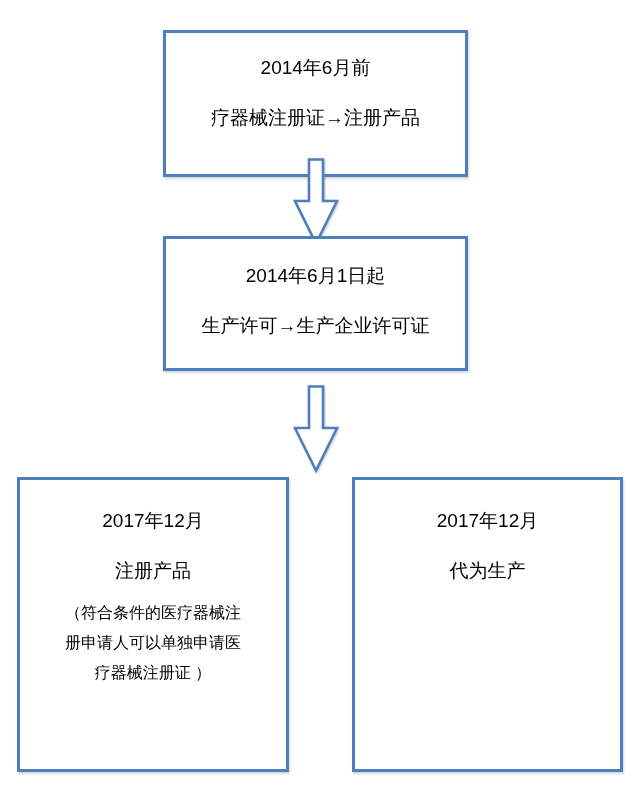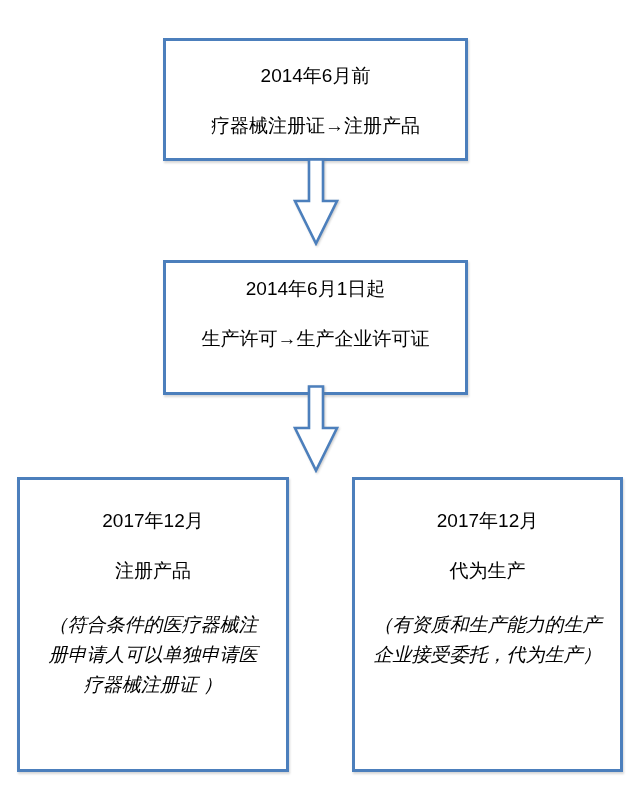--- a/index.html
+++ b/index.html
@@ -21,36 +21,35 @@
     overflow: hidden;
   }
   .flowbox {
     position: absolute;
     background: var(--fill);
     border: 3px solid var(--accent);
     box-shadow: inset 0 0 0 1px rgba(255,255,255,0.45),
                 1px 2px 2px rgba(140,140,140,0.35);
     text-align: center;
   }
-  .box1 { left: 163px; top: 38px;  width: 305px; height: 123px; padding-top: 10px; }
-  .box2 { left: 163px; top: 260px; width: 305px; height: 135px; padding-top: 1px; }
+  .box1 { left: 163px; top: 30px;  width: 305px; height: 147px; padding-top: 10px; }
+  .box2 { left: 163px; top: 236px; width: 305px; height: 135px; padding-top: 12px; }
   .box3 { left: 17px;  top: 477px; width: 272px; height: 295px; padding-top: 16px; }
   .box4 { left: 352px; top: 477px; width: 271px; height: 295px; padding-top: 16px; }
   .line {
     font-size: 19px;
     line-height: 50px;
     white-space: nowrap;
   }
   .note {
-    font-size: 19px;
+    font-size: 16px;
     line-height: 30px;
-    margin-top: 14px;
+    margin-top: 2px;
     white-space: pre-line;
     padding: 0 4px;
-    font-style: italic;
   }
   .arrow {
     position: absolute;
     width: 48px;
     height: 88px;
     filter: drop-shadow(1px 1.5px 1px rgba(120,120,120,0.4));
   }
   .arrow polygon {
     fill: #ffffff;
     stroke: var(--accent);
@@ -87,17 +86,15 @@
     <div class="line">2017年12月</div>
     <div class="line">注册产品</div>
     <div class="note">（符合条件的医疗器械注
 册申请人可以单独申请医
 疗器械注册证 ）</div>
   </div>
 
   <div class="flowbox box4">
     <div class="line">2017年12月</div>
     <div class="line">代为生产</div>
-    <div class="note">（有资质和生产能力的生产
-企业接受委托，代为生产）</div>
   </div>
 
 </div>
 
 </body></html>

